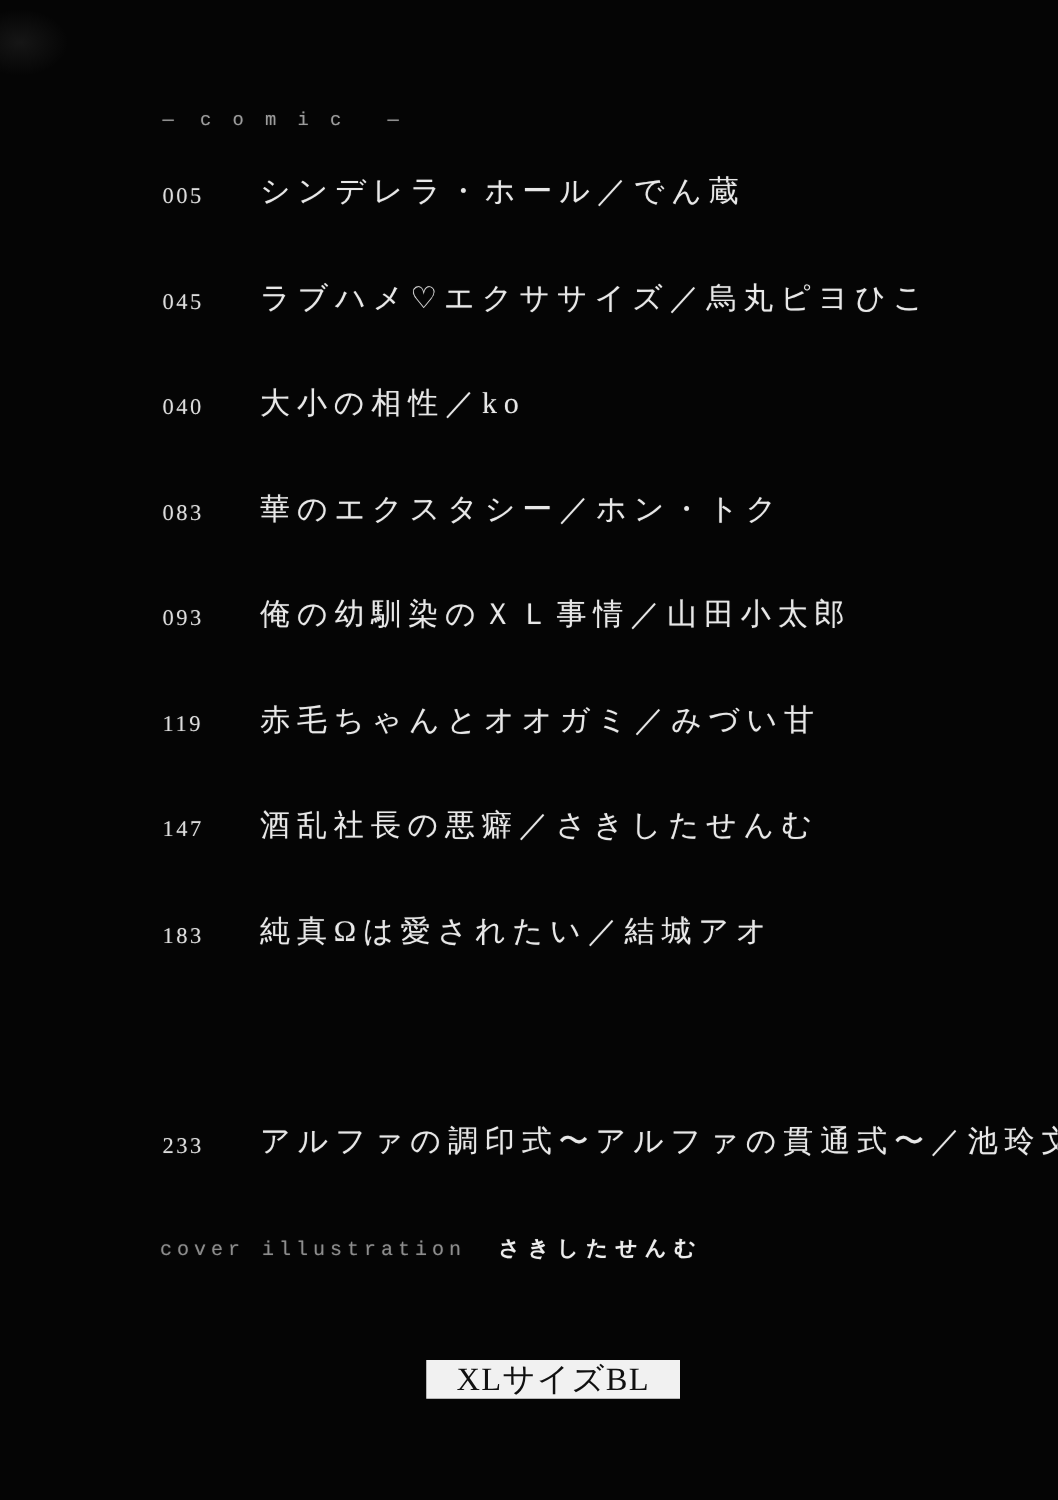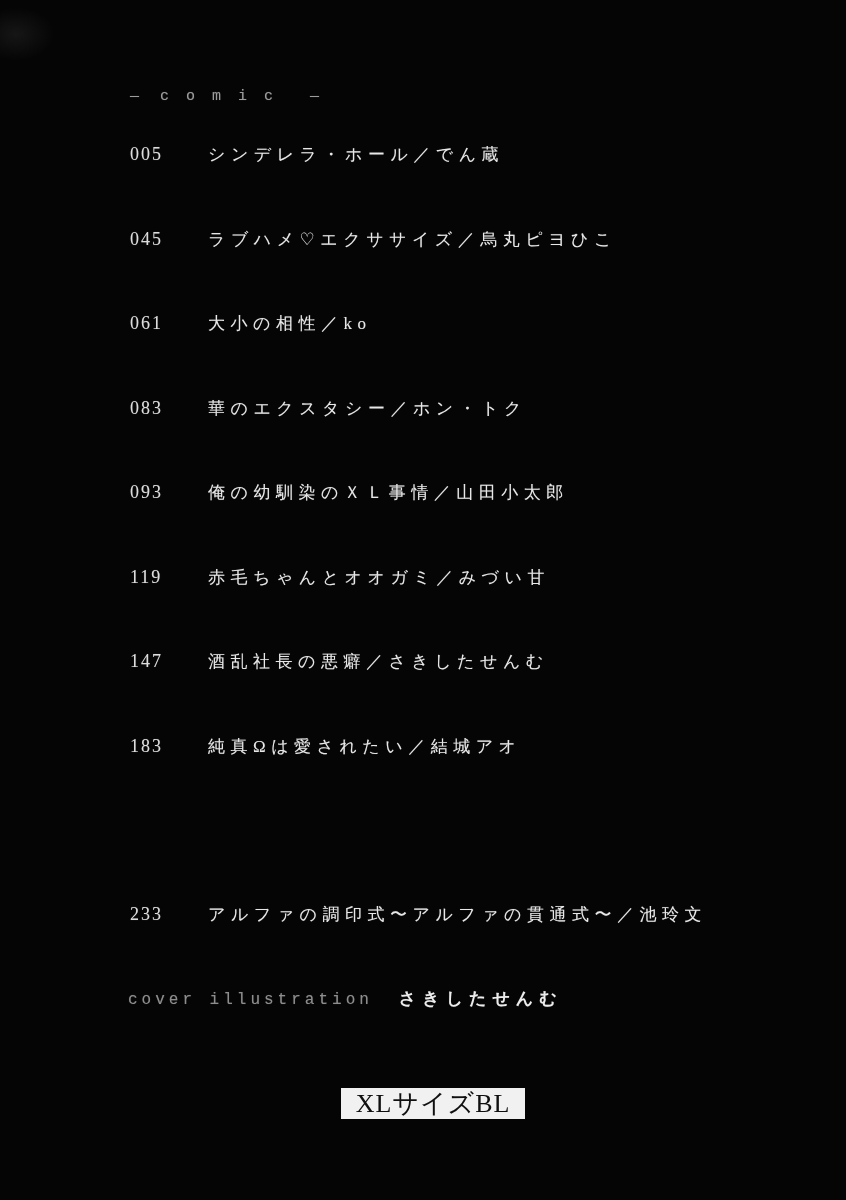--- a/index.html
+++ b/index.html
@@ -39,40 +39,40 @@
     text-shadow:0 0 1px rgba(255,255,255,0.30);
   }
   .toc-row .num{
     display:inline-block;width:78px;
     font-family:Liberation Serif, serif;
     font-size:18px;letter-spacing:2px;
     color:#dddddd;
     vertical-align:bottom;
   }
   .toc-row .title{
-    font-size:17px;letter-spacing:5.5px;
+    font-size:24px;letter-spacing:5.5px;
   }
 
   .cover-line{
     position:absolute;left:128px;top:987px;
     height:24px;line-height:24px;white-space:nowrap;
     text-shadow:0 0 1px rgba(255,255,255,0.25);
   }
   .cover-line .cover-label{
     font-family:"Liberation Mono","DejaVu Sans Mono",monospace;
     font-size:16px;letter-spacing:4px;color:#8d8d8d;margin-top:40px;
   }
   .cover-line .cover-value{
     font-size:17px;letter-spacing:6px;color:#ededed;
     font-weight:600;margin-left:26px;
   }
 
   .logo-box{
     position:absolute;left:341px;top:1088px;
-    width:184px;height:31px;
+    width:203px;height:31px;
     background:#f1f1f1;
     color:#101010;
     display:flex;align-items:center;justify-content:center;
     font-size:26px;letter-spacing:1px;
     font-family:"Liberation Serif","DejaVu Serif",serif;
   }
 </style>
 </head>
 <body>
 
@@ -84,21 +84,21 @@
 
   <div class="toc-row" style="top:143px">
     <span class="num">005</span><span class="title"><span>シンデレラ・ホール</span><span>／</span><span>でん蔵</span></span>
   </div>
 
   <div class="toc-row" style="top:228px">
     <span class="num">045</span><span class="title"><span>ラブハメ♡エクササイズ</span><span>／</span><span>烏丸ピヨひこ</span></span>
   </div>
 
   <div class="toc-row" style="top:312px">
-    <span class="num">061</span><span class="title"><span>大小の相性</span><span>／</span><span>ko</span></span>
+    <span class="num">040</span><span class="title"><span>大小の相性</span><span>／</span><span>ko</span></span>
   </div>
 
   <div class="toc-row" style="top:397px">
     <span class="num">083</span><span class="title"><span>華のエクスタシー</span><span>／</span><span>ホン・トク</span></span>
   </div>
 
   <div class="toc-row" style="top:481px">
     <span class="num">093</span><span class="title"><span>俺の幼馴染のＸＬ事情</span><span>／</span><span>山田小太郎</span></span>
   </div>
 

